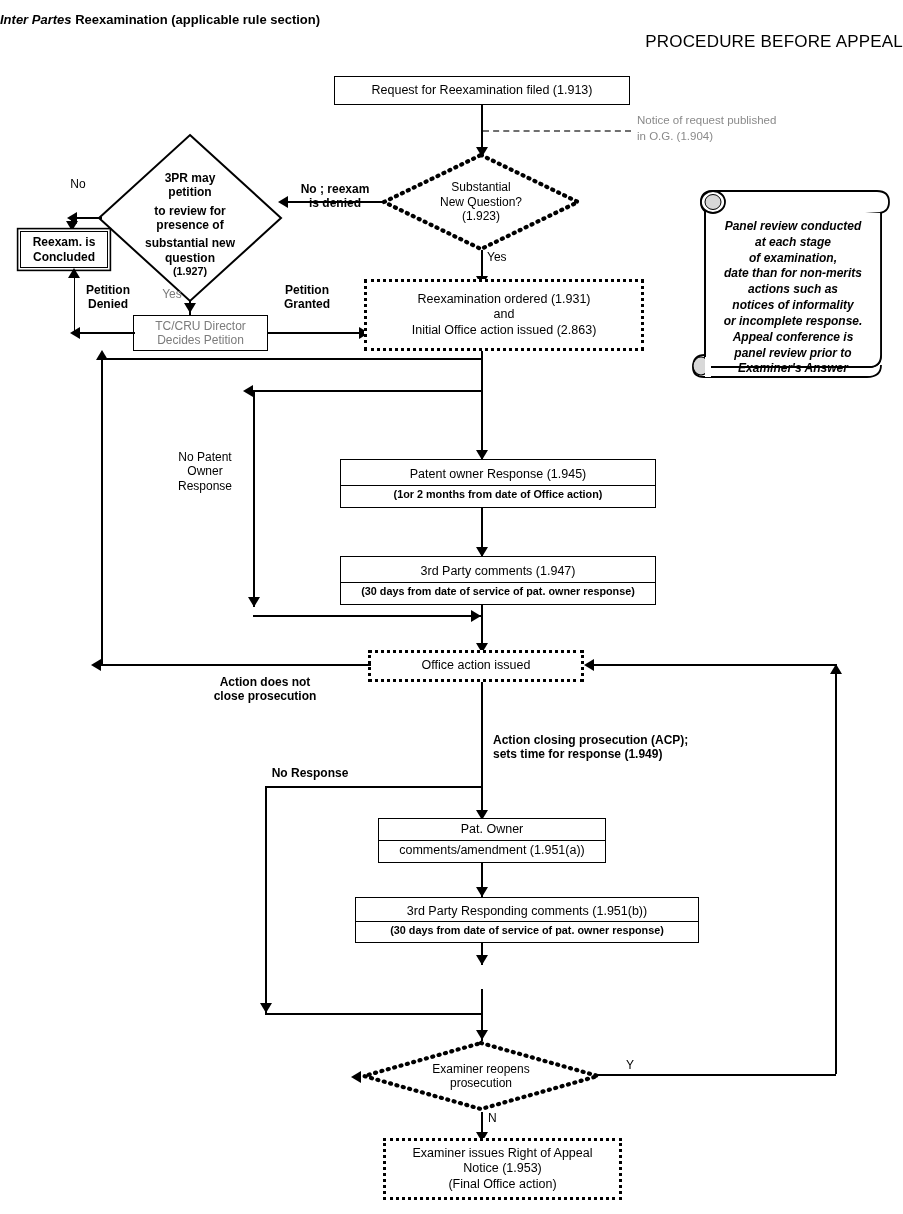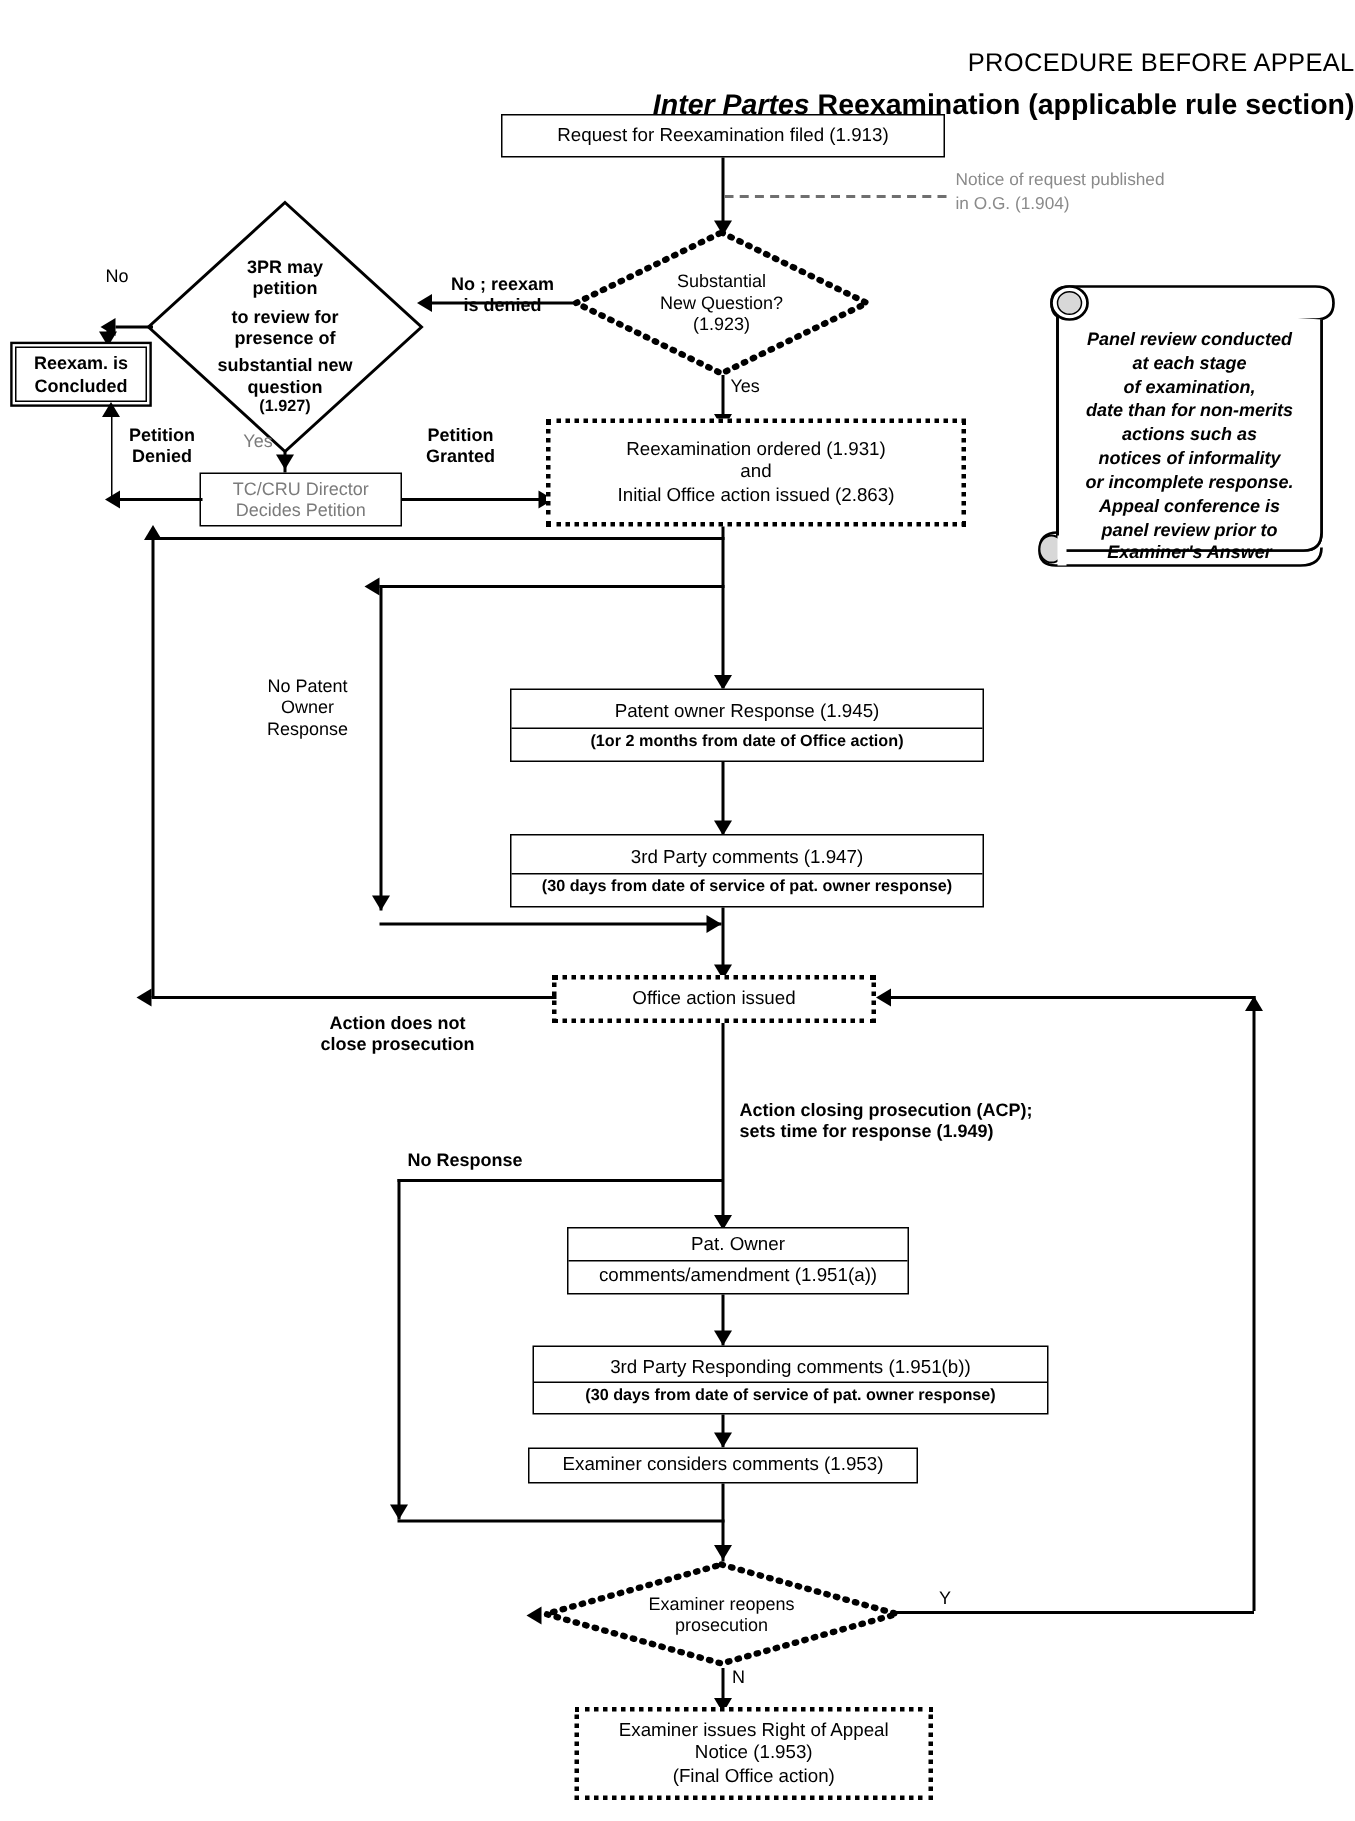--- a/index.html
+++ b/index.html
@@ -2,21 +2,21 @@
 <html><head>
 <meta charset="utf-8">
 <style>
   html,body{margin:0;padding:0;background:#ffffff;}
   body{font-family:"Liberation Sans", sans-serif;}
   #canvas{position:relative;width:903px;height:1214px;background:#fff;overflow:hidden;}
 
   .abs{position:absolute;}
 
   
-  .title1{font-size:19px;font-weight:bold;text-align:right;white-space:nowrap;margin-top:48px;}
+  .title1{font-size:13px;font-weight:bold;text-align:left;white-space:nowrap;}
   .title1 .ital{font-style:italic;}
   .title2{font-size:17px;text-align:right;white-space:nowrap;letter-spacing:.2px;}
 
   .boxtext{font-size:12.5px;text-align:center;line-height:1.25;}
   .small{font-size:10.8px;font-weight:bold;}
   .lbl{font-size:12px;font-weight:bold;text-align:center;line-height:1.2;}
   .lbl-gray{font-size:12px;color:#7b7b7b;text-align:center;line-height:1.2;}
   .lbl-plain{font-size:12px;text-align:center;line-height:1.2;}
   .note-gray{font-size:11.5px;color:#8a8a8a;line-height:1.35;}
 
@@ -112,21 +112,21 @@
       <div class="small">(1.927)</div>
     </div>
   </div>
 
   <div class="ln hln" style="left:77px;top:217px;width:25px;"></div>
   <div class="ar ar-l" style="left:67px;top:211.5px;"></div>
   <div class="ln vln" style="left:71px;top:217px;height:18px;"></div>
   <div class="ar ar-d" style="left:65.5px;top:221px;"></div>
   <div class="abs lbl-plain" style="left:48px;top:177px;width:60px;">No</div>
 
-  <div class="abs box dbl" style="left:10px;top:231px;width:88px;height:37px;">
+  <div class="abs box dbl" style="left:20px;top:231px;width:88px;height:37px;">
     <div class="lbl">Reexam. is</div>
     <div class="lbl">Concluded</div>
   </div>
 
   <div class="ln vln" style="left:189px;top:300px;height:16px;"></div>
   <div class="ar ar-d" style="left:183.5px;top:303px;"></div>
   <div class="abs lbl-plain" style="left:152px;top:287px;width:40px;color:#7b7b7b;">Yes</div>
 
   <div class="abs box" style="left:133px;top:315px;width:135px;height:36px;">
     <div class="lbl-gray">TC/CRU Director</div>
@@ -259,23 +259,20 @@
   <div class="ar ar-d" style="left:475.5px;top:887px;"></div>
 
   <div class="abs box split" style="left:311px;top:897px;width:344px;height:46px;margin-left:44px;">
     <div class="seg boxtext">3rd Party  Responding comments  (1.951(b))</div>
     <div class="seg small">(30 days from date of service of pat. owner response)</div>
   </div>
 
   <div class="ln vln" style="left:481px;top:943px;height:22px;"></div>
   <div class="ar ar-d" style="left:475.5px;top:955px;"></div>
 
-  <div class="abs box" style="left:352px;top:965px;width:260px;height:24px;">
-    <div class="boxtext">Examiner considers comments (1.953)</div>
-  </div>
 
   <div class="ln vln" style="left:481px;top:989px;height:52px;"></div>
   <div class="ar ar-d" style="left:475.5px;top:1030px;"></div>
 
   <div class="dia" style="left:361px;top:1040px;width:240px;height:72px;">
     <svg width="240" height="72" viewBox="0 0 240 72">
       <polygon points="120,3 237,36 120,69 3,36" fill="#fff" stroke="#000" stroke-width="4.2" stroke-dasharray="1 5.6" stroke-linecap="round"></polygon>
     </svg>
     <div class="dtext">
       <div class="lbl-plain">Examiner reopens</div>

